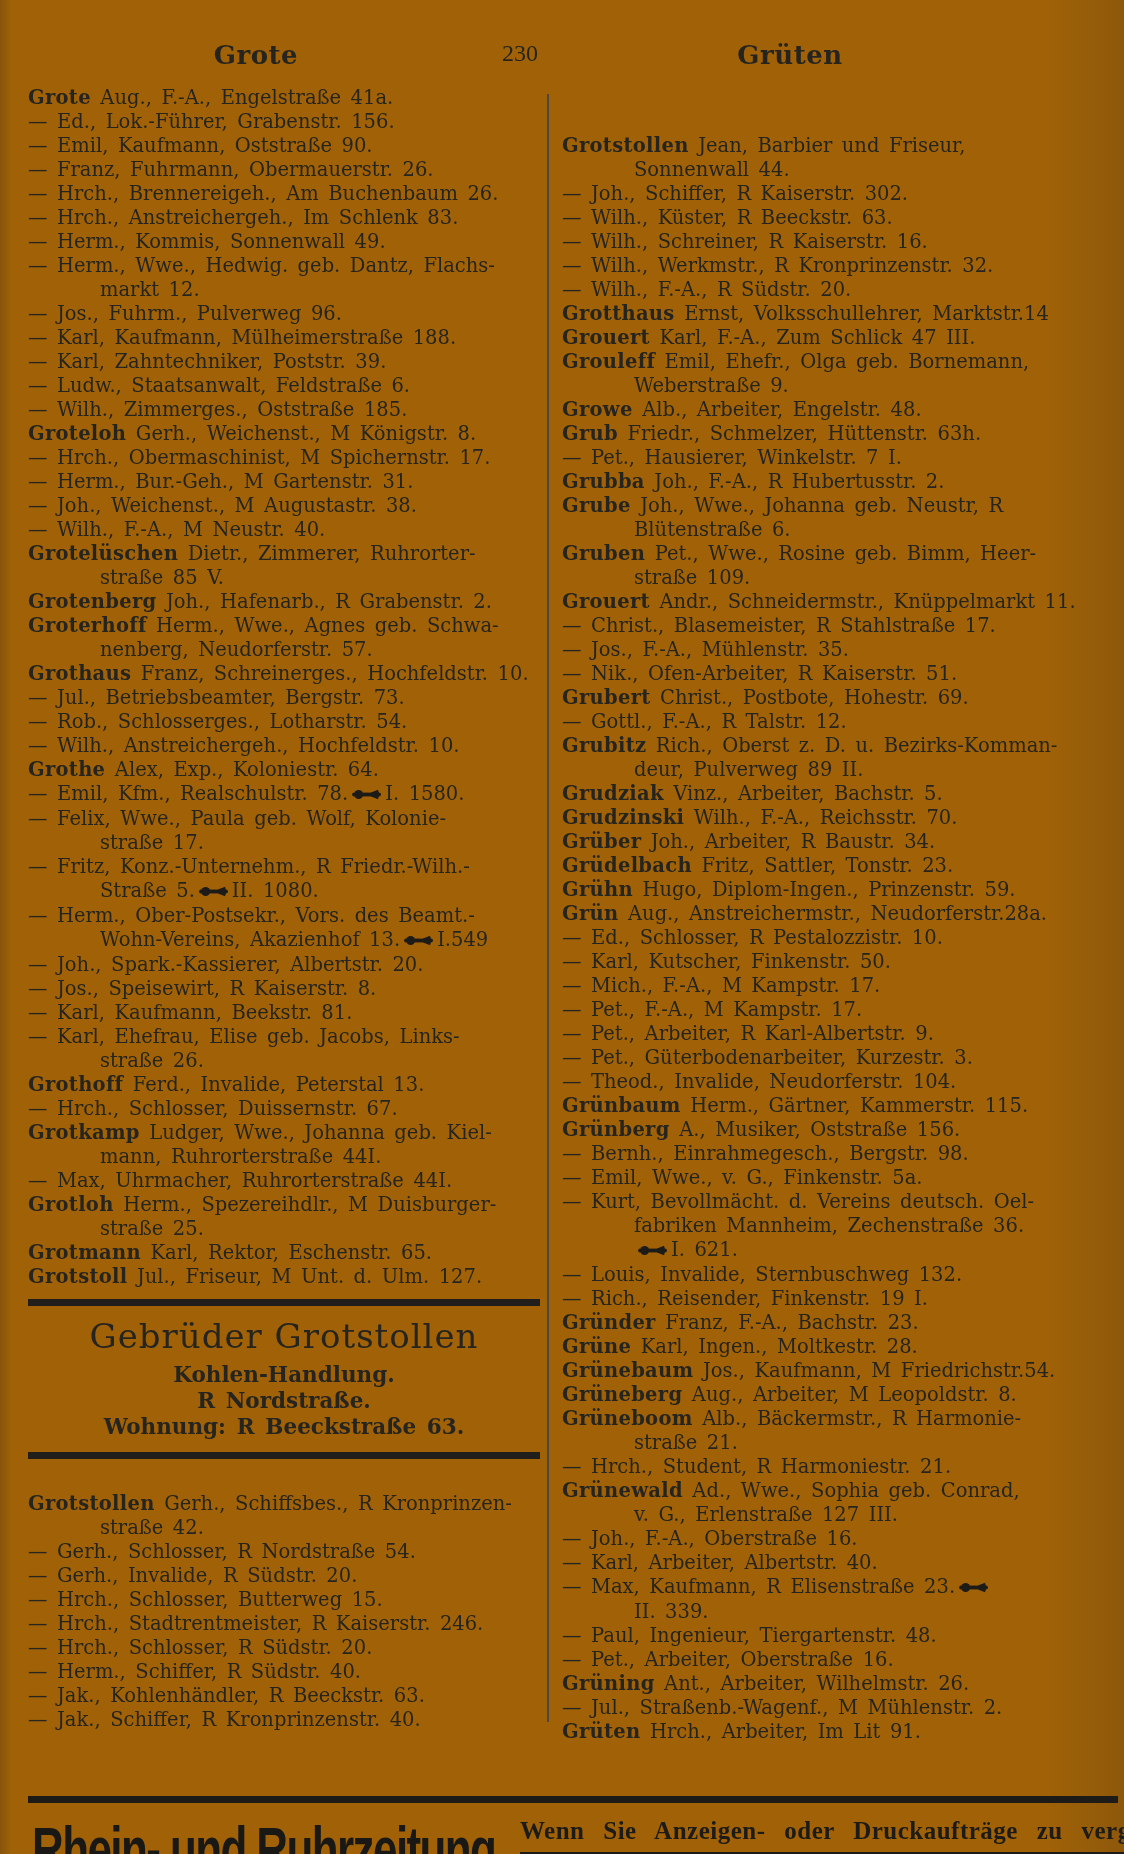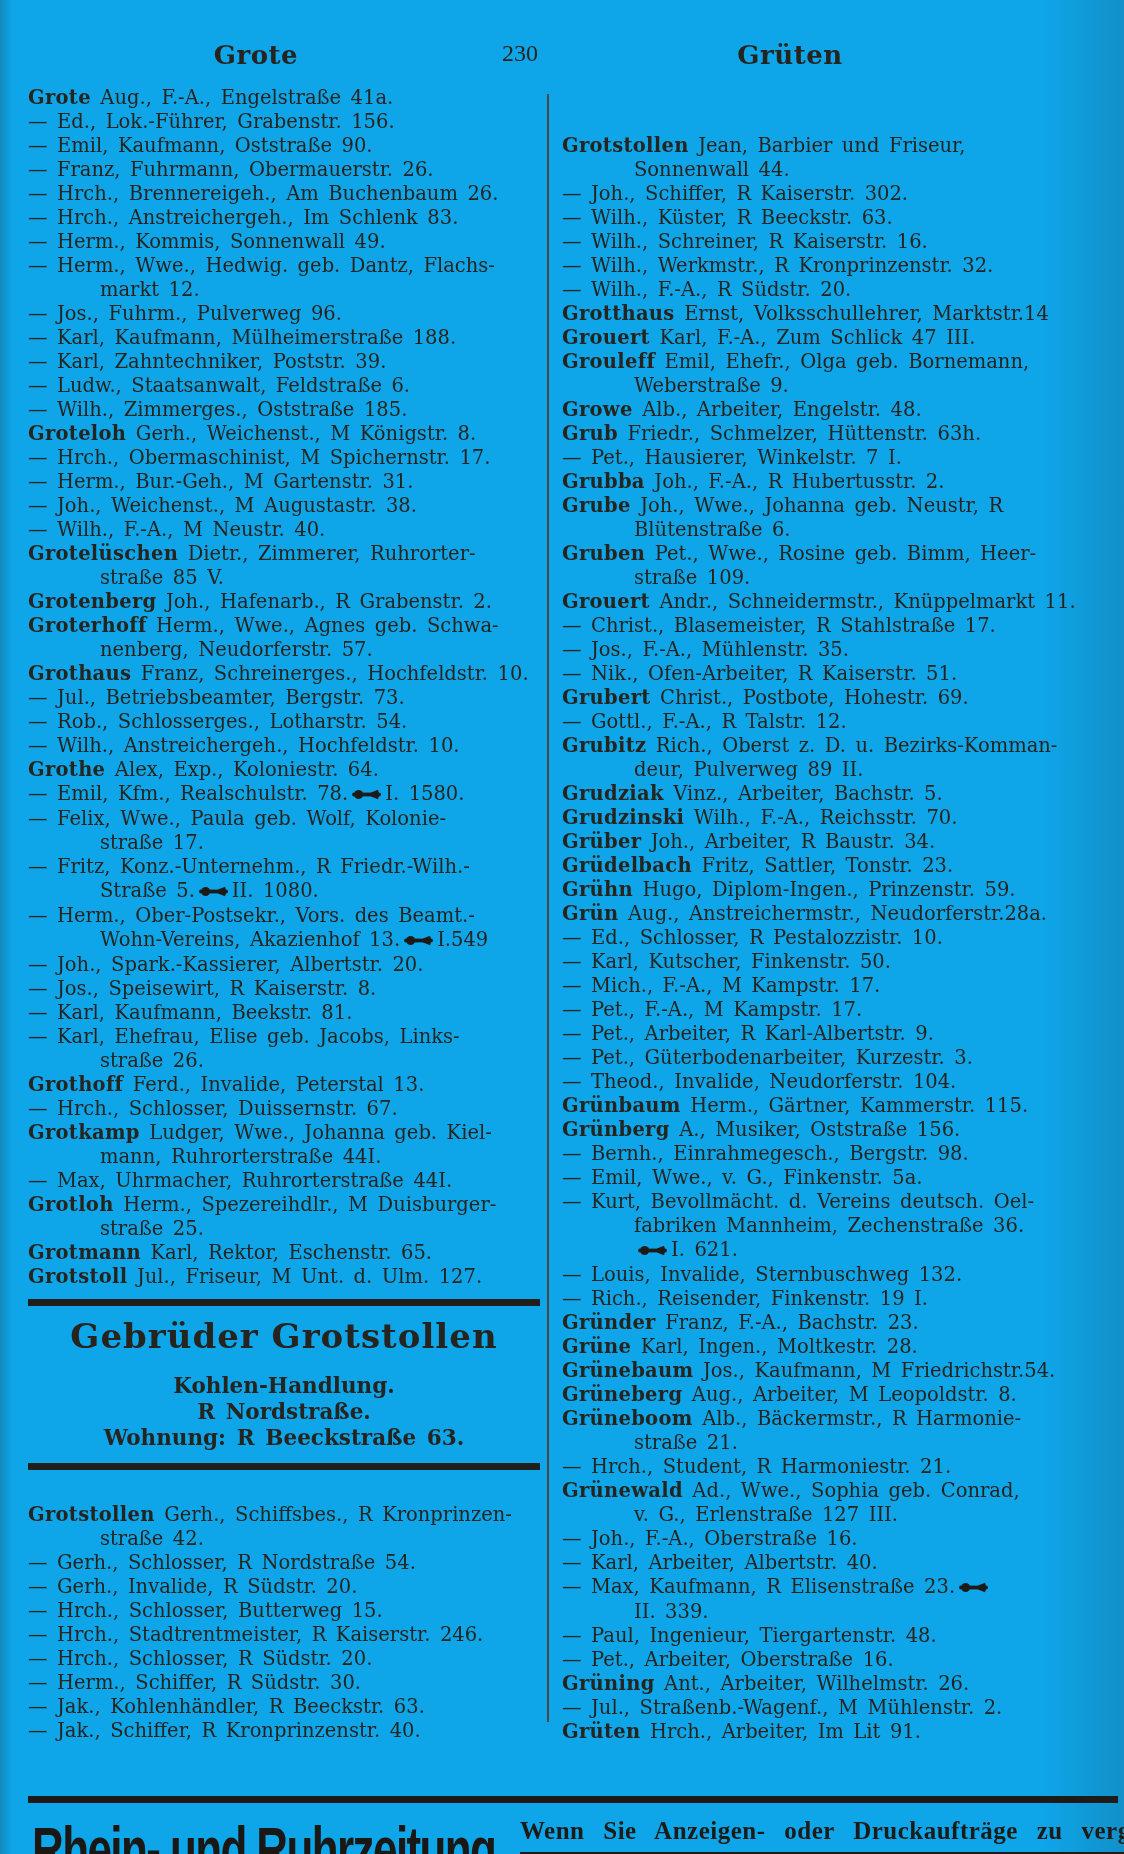--- a/index.html
+++ b/index.html
@@ -1,18 +1,18 @@
 <!DOCTYPE html>
 <html><head>
 <meta charset="utf-8">
 <style>
   html,body{margin:0;padding:0;background:#8a8987;}
   .page{
     position:relative;width:1124px;height:1854px;overflow:hidden;
-    background:#0ea5e9;
+    background:#a16207;
     font-family:"DejaVu Serif",serif;color:#26241f;
   }
   .page::before{ 
     content:"";position:absolute;right:0;top:0;width:80px;height:100%;
     background:linear-gradient(to right, rgba(40,35,30,0) 0%, rgba(40,35,30,0.16) 100%);
     pointer-events:none;z-index:5;
   }
   .page::after{ 
     content:"";position:absolute;left:0;top:0;width:12px;height:100%;
     background:linear-gradient(to right, rgba(40,35,30,0.22), rgba(40,35,30,0));
@@ -32,21 +32,21 @@
   .entry .line{white-space:nowrap;word-spacing:0.17em;}
   .entry .line.cont{padding-left:72px;}
   .lead{font-weight:bold;letter-spacing:0.3px;}
   .phone{display:inline-block;vertical-align:-1px;margin:0 4px;}
 
   .adbox{
     margin-top:10px;margin-bottom:33px;
     border-top:7px solid #211f1b;border-bottom:7px solid #211f1b;
     text-align:center;padding:10px 0 12px;
   }
-  .adbox-title{font-size:34px;font-weight:bold;letter-spacing:1px;line-height:40px;margin-bottom:17px;}
+  .adbox-title{font-size:34px;font-weight:normal;letter-spacing:1px;line-height:40px;margin-bottom:6px;}
   .adbox-line{font-size:21.5px;font-weight:bold;line-height:26px;word-spacing:0.15em;}
 
   .bottom-ad{position:absolute;left:0;top:1796px;width:1100px;height:126px;}
   .ba-toprule{position:absolute;left:28px;top:0;width:1090px;height:7px;background:#1d1b17;}
   .ba-logo-wrap{position:absolute;left:32px;top:24px;width:478px;}
   .ba-logo-text{
     display:inline-block;font-family:"Liberation Sans",sans-serif;font-weight:700;
     font-size:55px;line-height:58px;letter-spacing:-2px;white-space:nowrap;color:#1a1814;
     transform:scale(0.80,1.15);transform-origin:left center;
   }
@@ -247,21 +247,21 @@
         <div class="entry">
           <div class="line"><span>— Hrch., Schlosser, Butterweg 15.</span></div>
         </div>
         <div class="entry">
           <div class="line"><span>— Hrch., Stadtrentmeister, R Kaiserstr. 246.</span></div>
         </div>
         <div class="entry">
           <div class="line"><span>— Hrch., Schlosser, R Südstr. 20.</span></div>
         </div>
         <div class="entry">
-          <div class="line"><span>— Herm., Schiffer, R Südstr. 30.</span></div>
+          <div class="line"><span>— Herm., Schiffer, R Südstr. 40.</span></div>
         </div>
         <div class="entry">
           <div class="line"><span>— Jak., Kohlenhändler, R Beeckstr. 63.</span></div>
         </div>
         <div class="entry">
           <div class="line"><span>— Jak., Schiffer, R Kronprinzenstr. 40.</span></div>
         </div>
       </div>
   </div>
 

